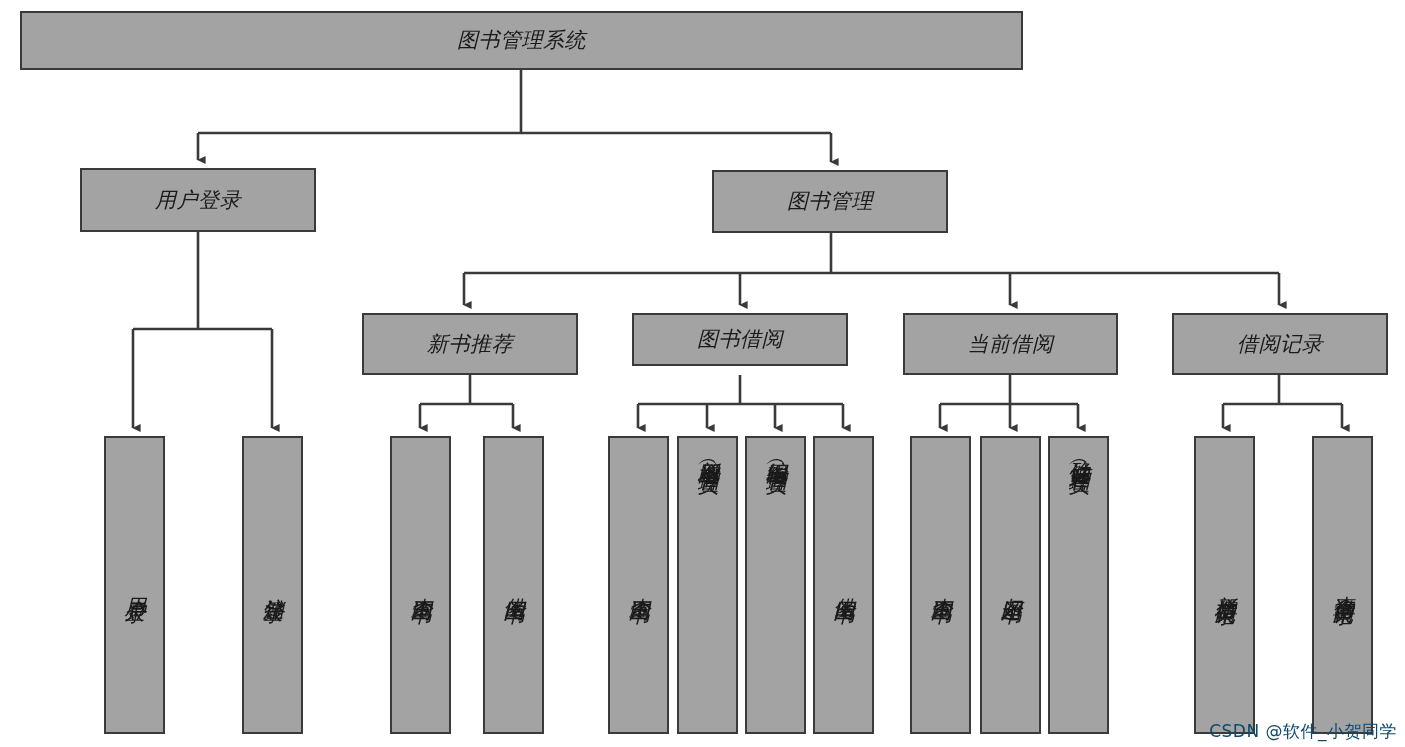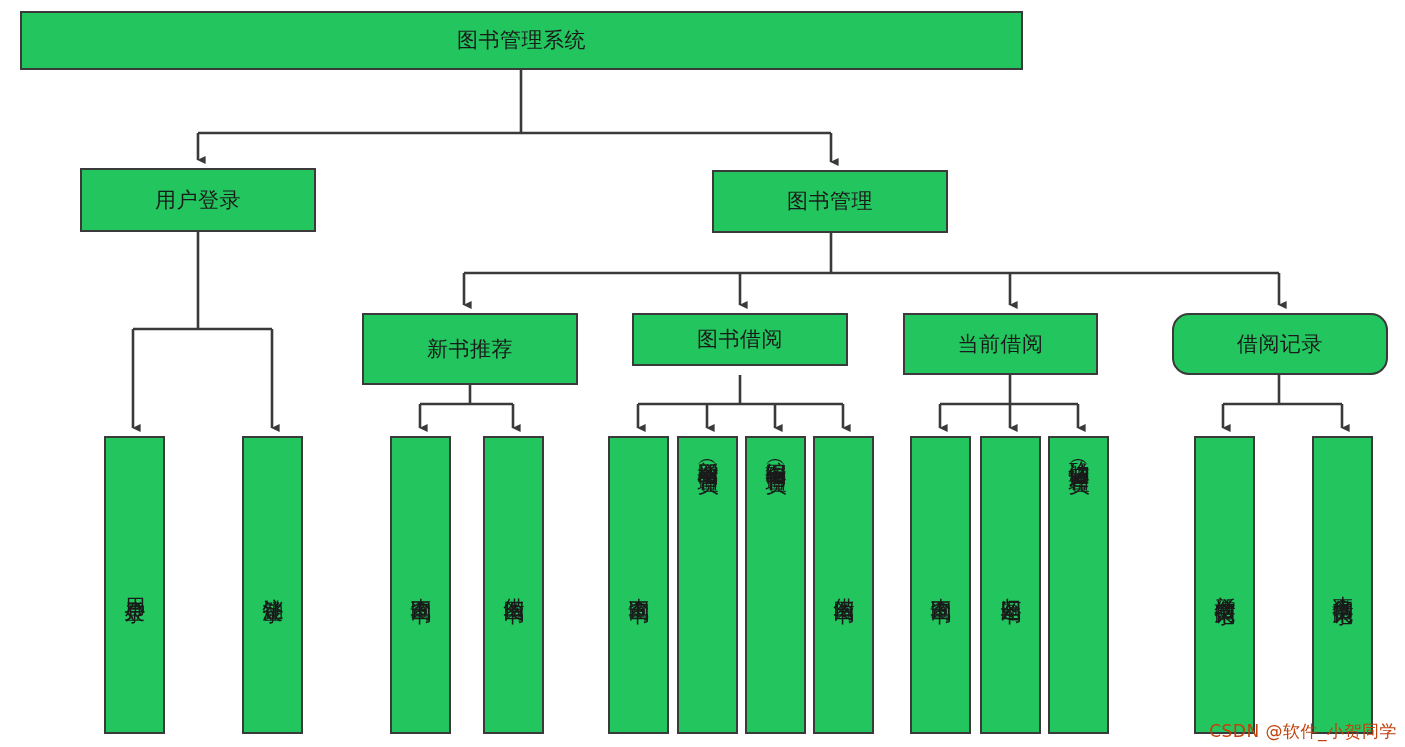--- a/index.html
+++ b/index.html
@@ -20,25 +20,26 @@
   svg.flow {
     position: absolute;
     left: 0;
     top: 0;
     width: 1405px;
     height: 747px;
   }
   .node-box {
     position: absolute;
     box-sizing: border-box;
-    background: #22c55e;
+    background: #a3a3a3;
     border: 2.5px solid #3a3a3a;
     display: flex;
     align-items: center;
     justify-content: center;
+    font-style: italic;
   }
   .node-label {
     color: #1a1a1a;
     font-size: 21px;
     line-height: 1.15;
     letter-spacing: 0.5px;
     white-space: nowrap;
     user-select: none;
   }
   .node-box.vertical {
@@ -60,21 +61,21 @@
     align-items: flex-start;
   }
   .node-box.vertical.top-aligned .node-label {
     margin-top: 2px;
   }
   .watermark {
     position: absolute;
     right: 8px;
     bottom: 4px;
     font-size: 17px;
-    color: #c2410c;
+    color: #0c4a6e;
     letter-spacing: 0.5px;
     white-space: nowrap;
     user-select: none;
   }
 </style>
 </head>
 <body>
 
 <div id="diagram-root">
 
@@ -136,33 +137,33 @@
   </div>
 
   <div class="node-box" style="left:80px; top:168px; width:236px; height:64px;">
     <span class="node-label">用户登录</span>
   </div>
 
   <div class="node-box" style="left:712px; top:170px; width:236px; height:63px;text-align:center;">
     <span class="node-label">图书管理</span>
   </div>
 
-  <div class="node-box" style="left:362px; top:313px; width:216px; height:72px;">
+  <div class="node-box" style="left:362px; top:313px; width:216px; height:62px;">
     <span class="node-label">新书推荐</span>
   </div>
 
   <div class="node-box" style="left:632px; top:313px; width:216px; height:53px;">
     <span class="node-label">图书借阅</span>
   </div>
 
-  <div class="node-box" style="left:903px; top:313px; width:195px; height:62px;text-align:center;">
+  <div class="node-box" style="left:903px; top:313px; width:215px; height:62px;text-align:center;">
     <span class="node-label">当前借阅</span>
   </div>
 
-  <div class="node-box" style="left:1172px; top:313px; width:216px; height:62px;border-radius:17px;">
+  <div class="node-box" style="left:1172px; top:313px; width:216px; height:62px;">
     <span class="node-label">借阅记录</span>
   </div>
 
   <div class="node-box vertical" style="left:104px; top:436px; width:61px; height:298px;">
     <span class="node-label">用户登录</span>
   </div>
 
   <div class="node-box vertical" style="left:242px; top:436px; width:61px; height:298px;">
     <span class="node-label">注销登录</span>
   </div>

